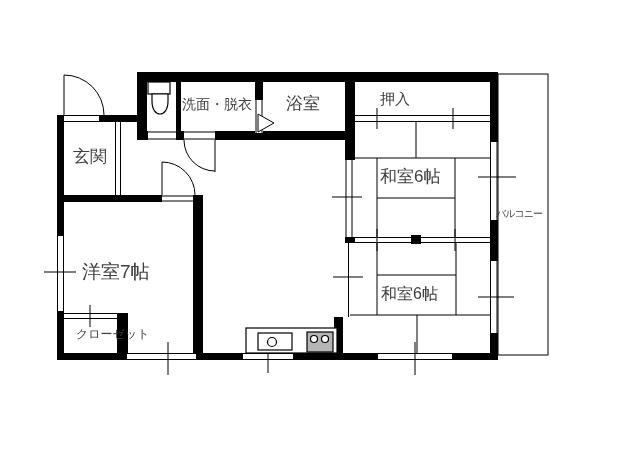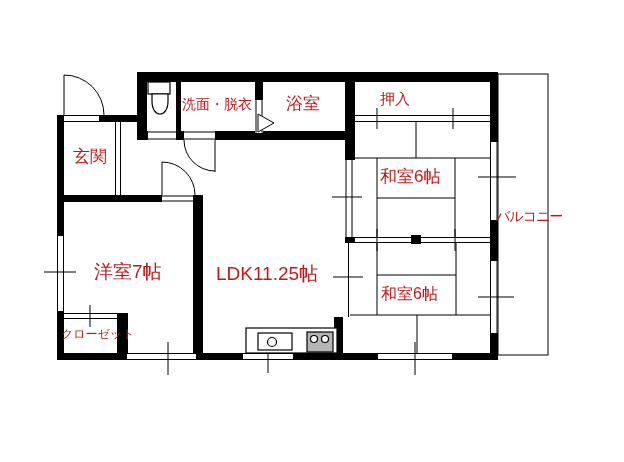--- a/index.html
+++ b/index.html
@@ -6,36 +6,36 @@
   #canvas{
     position:relative;
     width:624px;height:462px;
     background:#ffffff;
     overflow:hidden;
     font-family:"Liberation Sans","DejaVu Sans",sans-serif;
   }
   #plan-svg{position:absolute;left:0;top:0;}
   .lbl{
     position:absolute;
-    color:#b91c1c;
+    color:#404040;
     line-height:1;
     white-space:nowrap;
     font-family:"Liberation Sans","DejaVu Sans",sans-serif;
     text-align:center;
   }
   .lbl-genkan   {left:73px;  top:148px; font-size:17px;}
   .lbl-washroom {left:182px; top:97px;  font-size:14px;}
   .lbl-bathroom {left:286px; top:95px;  font-size:17px;}
   .lbl-oshiire  {left:380px; top:91px;  font-size:15px;}
   .lbl-washitsu-upper{left:380px; top:168px; font-size:17px;}
   .lbl-washitsu-lower{left:381px; top:286px; font-size:16px;}
-  .lbl-yoshitsu {left:94px;  top:262px; font-size:19px;}
+  .lbl-yoshitsu {left:82px;  top:262px; font-size:19px;}
   .lbl-ldk      {left:216px; top:264px; font-size:19px;}
-  .lbl-closet   {left:61px;  top:328px; font-size:12px;}
-  .lbl-balcony  {left:496px; top:209px; font-size:14px; letter-spacing:-1px;}
+  .lbl-closet   {left:76px;  top:328px; font-size:12px;}
+  .lbl-balcony  {left:496px; top:209px; font-size:10px; letter-spacing:-1px;}
 </style>
 </head>
 <body>
 
 <div id="canvas">
 
   <svg id="plan-svg" width="624" height="462" viewBox="0 0 624 462">
 
     <g fill="#000000">
       <rect x="137" y="72" width="361" height="10"></rect>
@@ -209,16 +209,15 @@
     <rect x="498" y="74" width="50" height="281" fill="none" stroke="#000000" stroke-width="1"></rect>
   </svg>
 
   <div class="lbl lbl-genkan">玄関</div>
   <div class="lbl lbl-washroom">洗面・脱衣</div>
   <div class="lbl lbl-bathroom">浴室</div>
   <div class="lbl lbl-oshiire">押入</div>
   <div class="lbl lbl-washitsu-upper">和室6帖</div>
   <div class="lbl lbl-washitsu-lower">和室6帖</div>
   <div class="lbl lbl-yoshitsu">洋室7帖</div>
-  <div class="lbl lbl-ldk">LDK11.25帖</div>
   <div class="lbl lbl-closet">クローゼット</div>
   <div class="lbl lbl-balcony">バルコニー</div>
 </div>
 
 </body></html>

